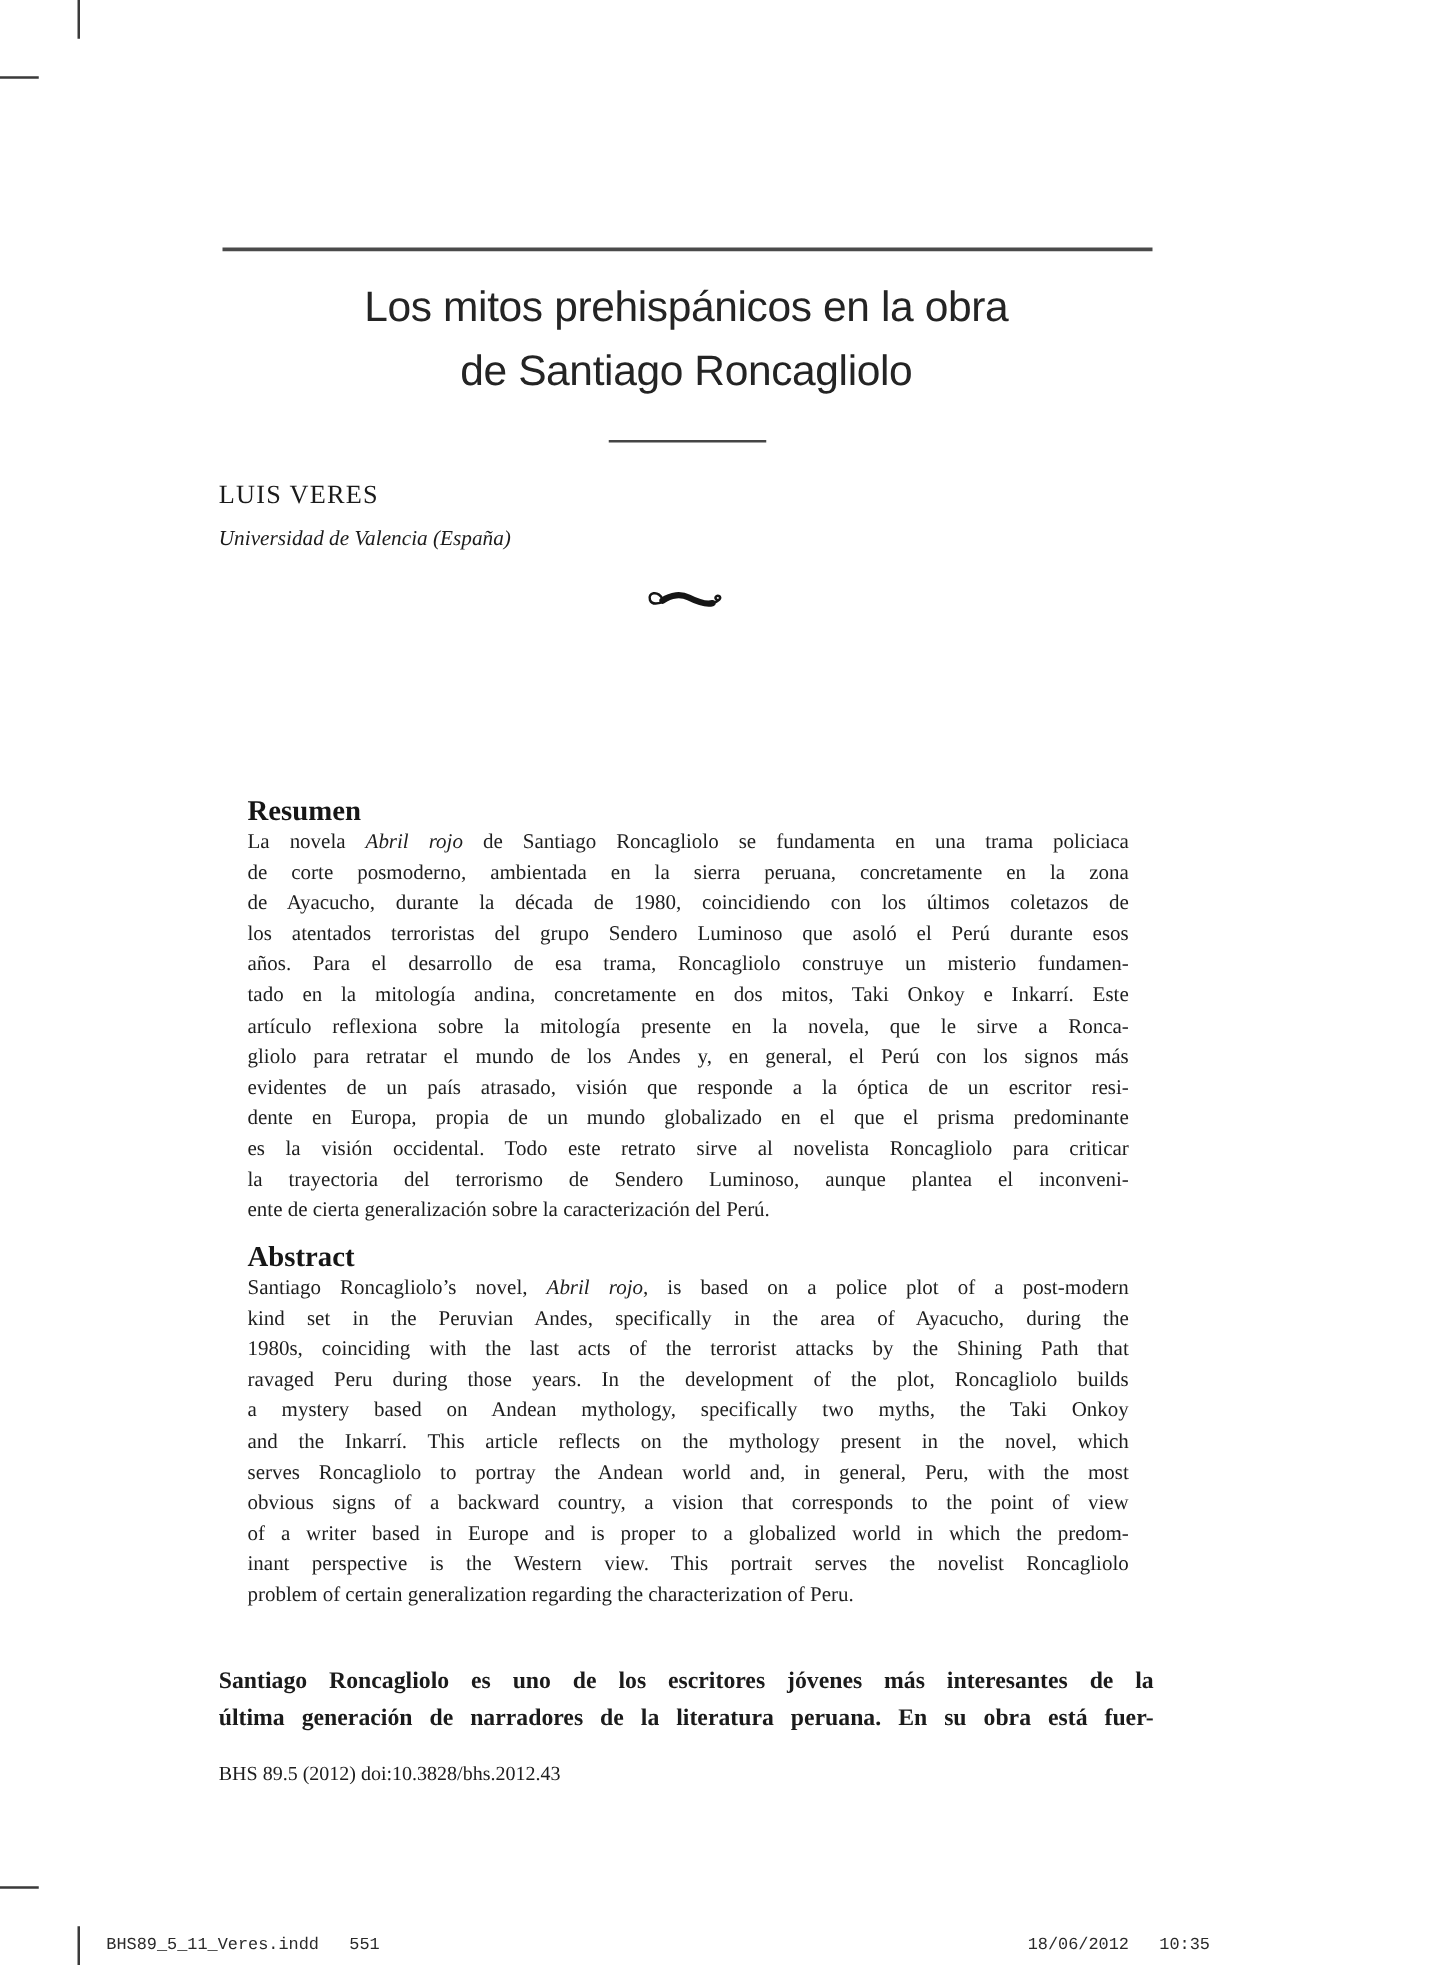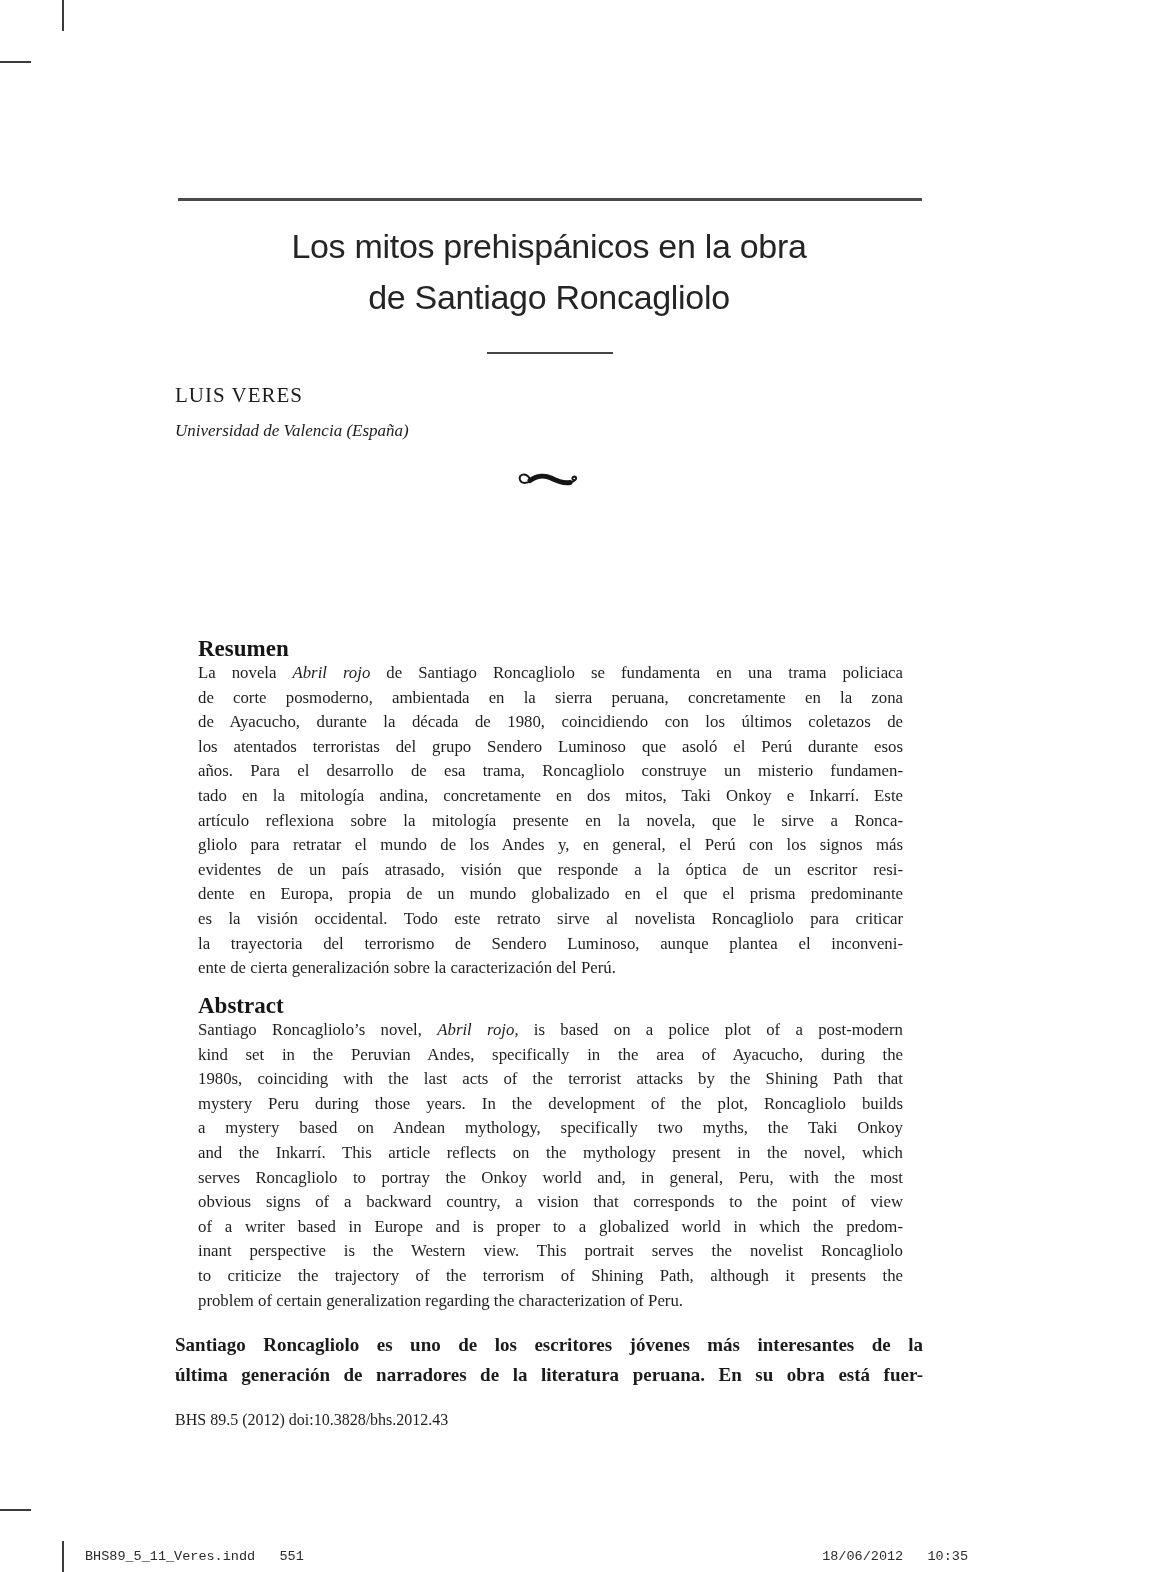--- a/index.html
+++ b/index.html
@@ -143,28 +143,27 @@
         <div class="pline pline-last">ente de cierta generalización sobre la caracterización del Perú.</div>
       </div>
   </section>
 
   <section class="abs abstract">
     <div class="abs-heading">Abstract</div>
     <div class="abs-body">
         <div class="pline">Santiago Roncagliolo’s novel, <i>Abril rojo</i>, is based on a police plot of a post-modern</div>
         <div class="pline">kind set in the Peruvian Andes, specifically in the area of Ayacucho, during the</div>
         <div class="pline">1980s, coinciding with the last acts of the terrorist attacks by the Shining Path that</div>
-        <div class="pline">mystery Peru during those years. In the development of the plot, Roncagliolo builds</div>
+        <div class="pline">ravaged Peru during those years. In the development of the plot, Roncagliolo builds</div>
         <div class="pline">a mystery based on Andean mythology, specifically two myths, the Taki Onkoy</div>
         <div class="pline">and the Inkarrí. This article reflects on the mythology present in the novel, which</div>
-        <div class="pline">serves Roncagliolo to portray the Onkoy world and, in general, Peru, with the most</div>
+        <div class="pline">serves Roncagliolo to portray the Andean world and, in general, Peru, with the most</div>
         <div class="pline">obvious signs of a backward country, a vision that corresponds to the point of view</div>
         <div class="pline">of a writer based in Europe and is proper to a globalized world in which the predom-</div>
         <div class="pline">inant perspective is the Western view. This portrait serves the novelist Roncagliolo</div>
-        <div class="pline">to criticize the trajectory of the terrorism of Shining Path, although it presents the</div>
         <div class="pline pline-last">problem of certain generalization regarding the characterization of Peru.</div>
       </div>
   </section>
 
   <section class="bodytext justify-all">
       <div class="pline">Santiago Roncagliolo es uno de los escritores jóvenes más interesantes de la</div>
       <div class="pline pline-last">última generación de narradores de la literatura peruana. En su obra está fuer-</div>
     </section>
 
   <div class="citation">BHS 89.5 (2012) doi:10.3828/bhs.2012.43</div>

